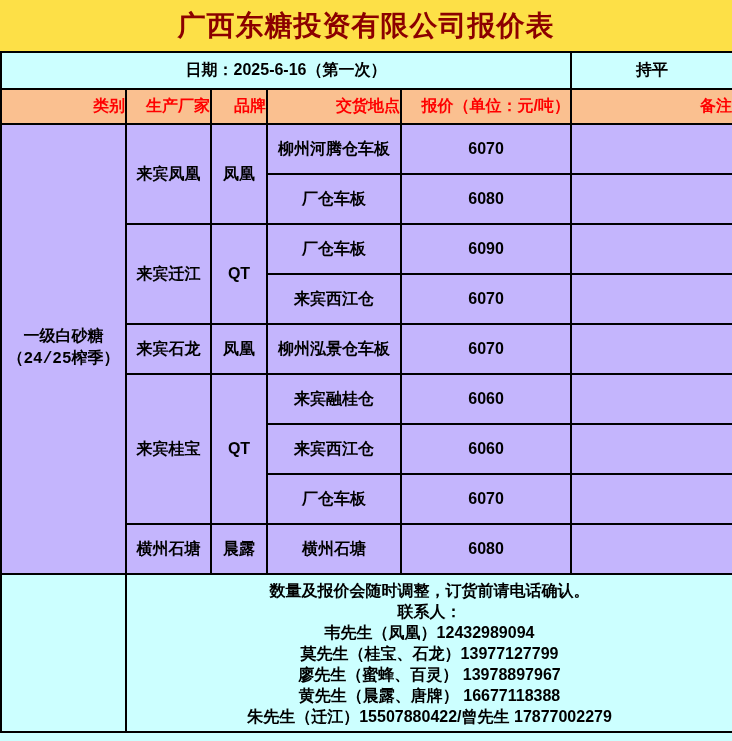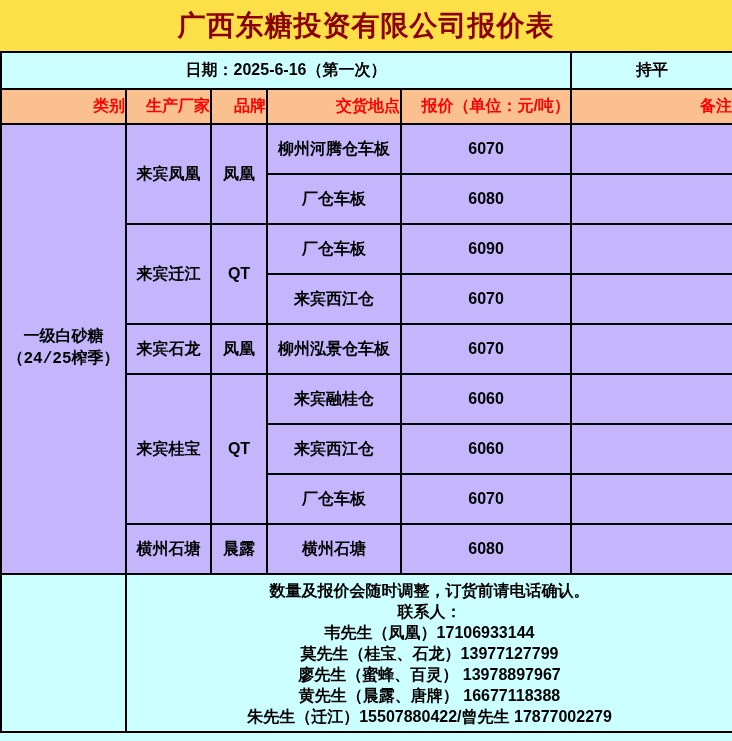--- a/index.html
+++ b/index.html
@@ -170,21 +170,21 @@
           <td rowspan="1">晨露</td>
           <td>横州石塘</td>
           <td>6080</td>
           <td></td>
         </tr>
         <tr class="footer-row">
         <td></td>
         <td class="notes-cell" colspan="5">
             <div>数量及报价会随时调整，订货前请电话确认。</div>
             <div>联系人：</div>
-            <div>韦先生（凤凰）17106933144</div>
+            <div>韦先生（凤凰）12432989094</div>
             <div>莫先生（桂宝、石龙）13977127799</div>
             <div>廖先生（蜜蜂、百灵） 13978897967</div>
             <div>黄先生（晨露、唐牌） 16677118388</div>
             <div>朱先生（迁江）15507880422/曾先生 17877002279</div>
           </td>
       </tr>
     </tbody>
   </table>
 
 </div>

